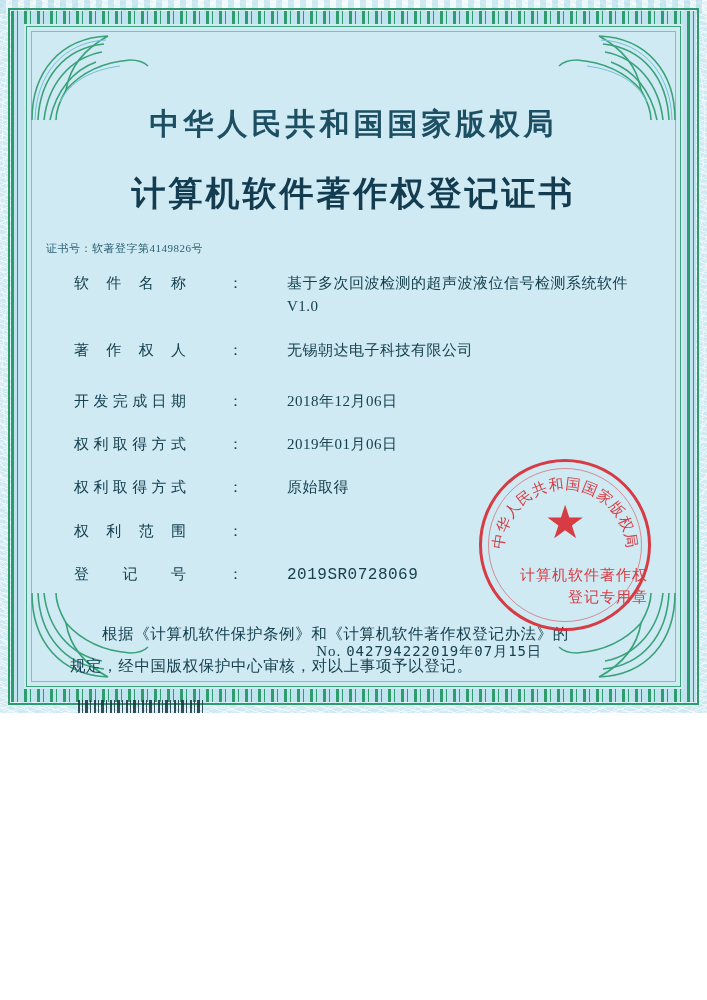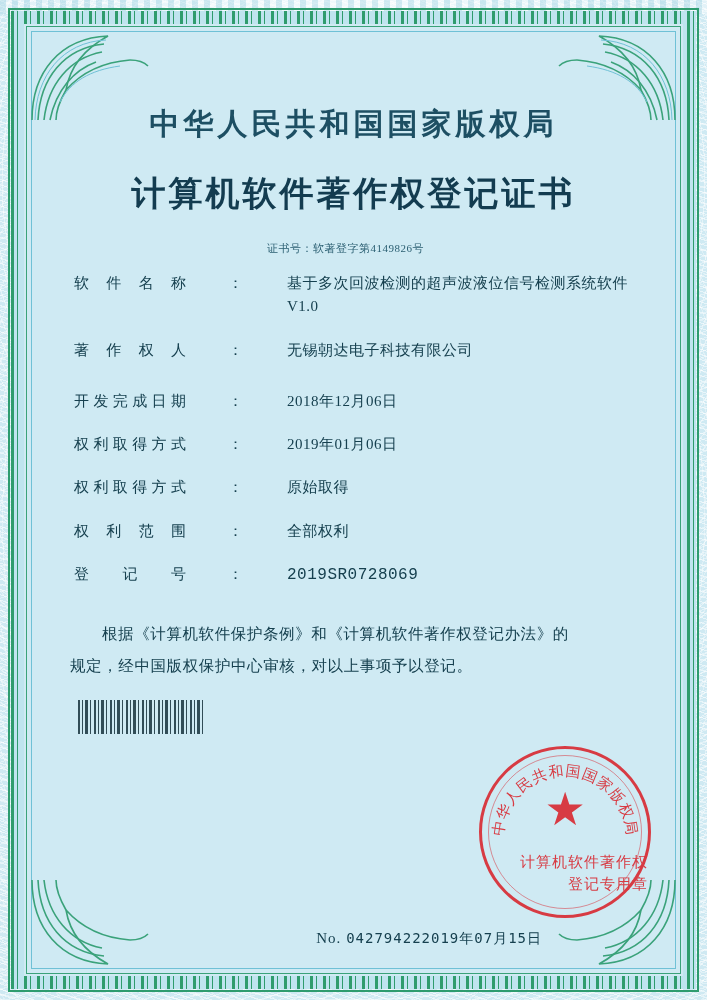--- a/index.html
+++ b/index.html
@@ -6,21 +6,21 @@
     margin: 0;
     padding: 0;
     background: #ffffff;
   }
   body {
     font-family: "Liberation Serif", serif;
   }
   .certificate {
     position: relative;
     width: 707px;
-    height: 1000px;
+    height: 713px;
     background:
       radial-gradient(ellipse at 50% 12%, #eaf7fb 0%, #d9f0f6 38%, #cfeaf3 62%, #cfe9f2 100%);
     overflow: hidden;
     box-sizing: border-box;
   }
   
   .texture {
     position: absolute;
     inset: 0;
     background-image:
@@ -97,21 +97,21 @@
   .doc-title {
     text-align: center;
     font-size: 34px;
     letter-spacing: 3px;
     color: #133c50;
     font-weight: bold;
     margin-top: 26px;
     font-family: "DejaVu Serif", "Liberation Serif", serif;
   }
   .cert-no {
-    text-align: center;
+    text-align: left;
     font-size: 11px;
     color: #2b5f72;
     margin-top: 24px;
     padding-right: 16px;
     letter-spacing: 0.5px;
   }
   .fields {
     margin-top: 16px;
     padding-left: 28px;
     padding-right: 12px;
@@ -354,21 +354,20 @@
       <div class="gap-2"></div>
       <div class="field-row">
         <span class="field-label spread">权利取得方式</span>
         <span class="field-colon">：</span>
         <span class="field-value">原始取得</span>
       </div>
       <div class="gap-2"></div>
       <div class="field-row">
         <span class="field-label spread">权利范围</span>
         <span class="field-colon">：</span>
-        <span class="field-value">全部权利</span>
       </div>
       <div class="gap-2"></div>
       <div class="field-row">
         <span class="field-label spread">登记号</span>
         <span class="field-colon">：</span>
         <span class="field-value mono">2019SR0728069</span>
       </div>
     </div>
 
     <div class="body-text">

